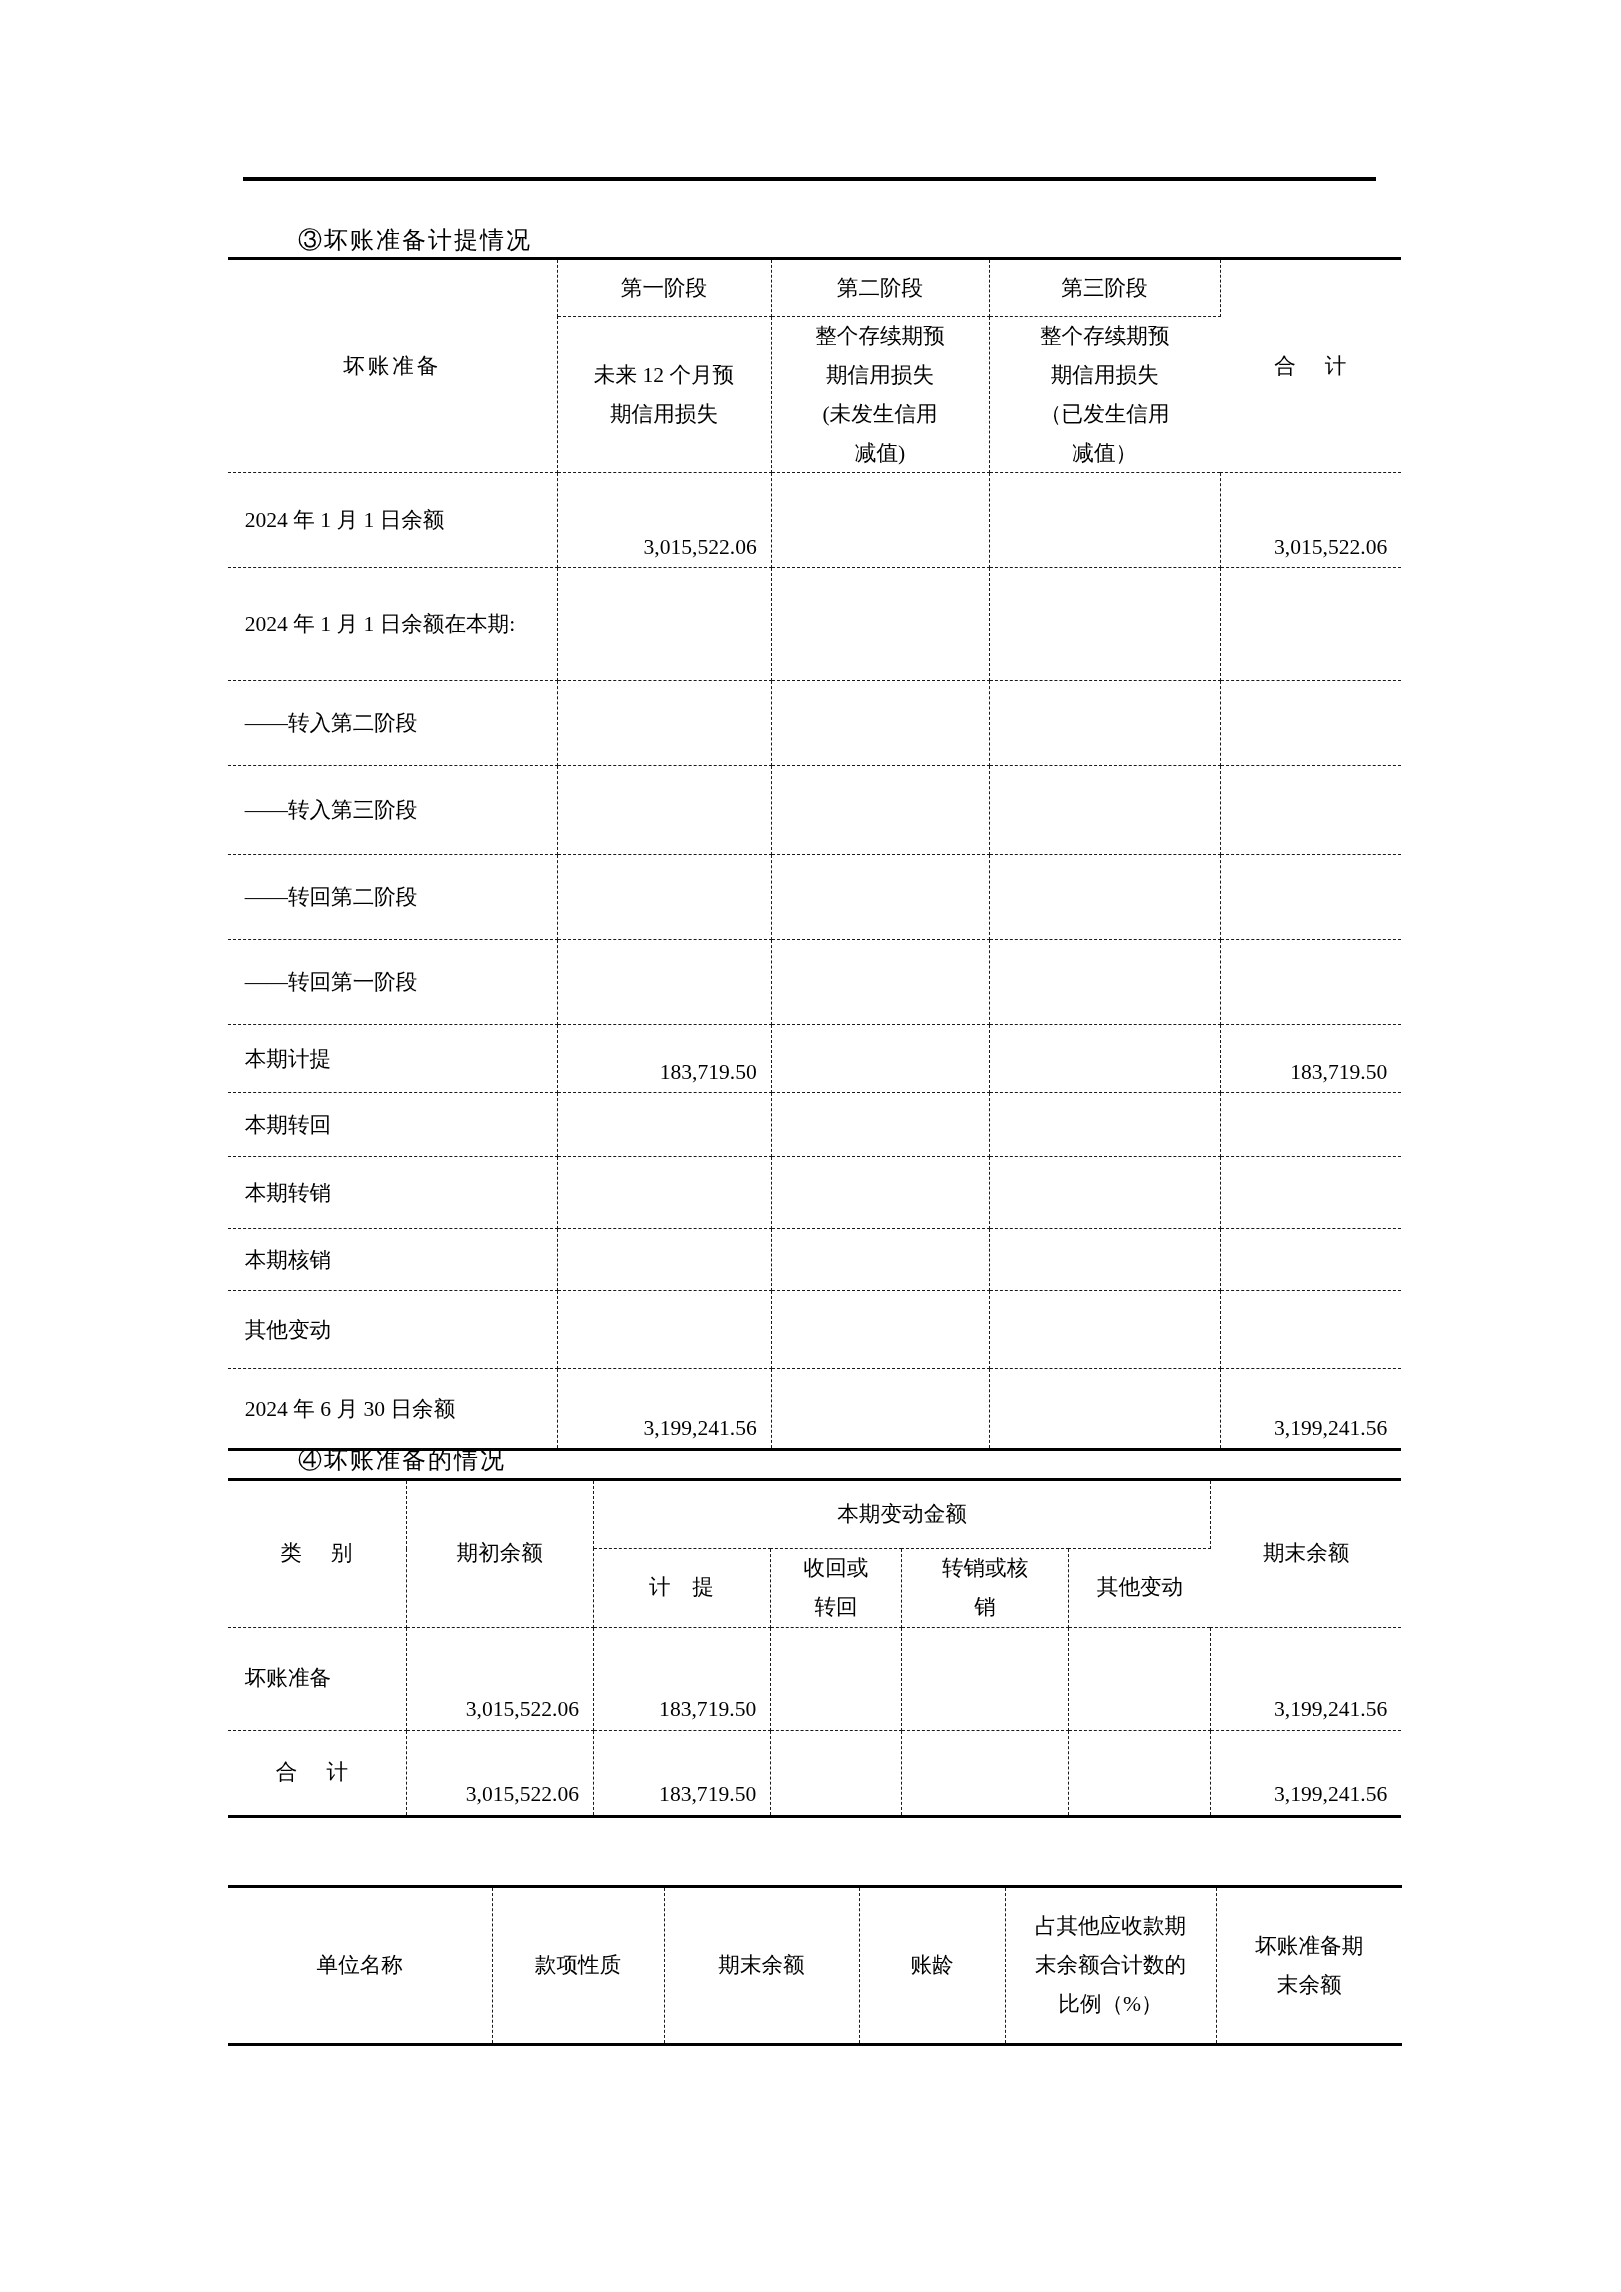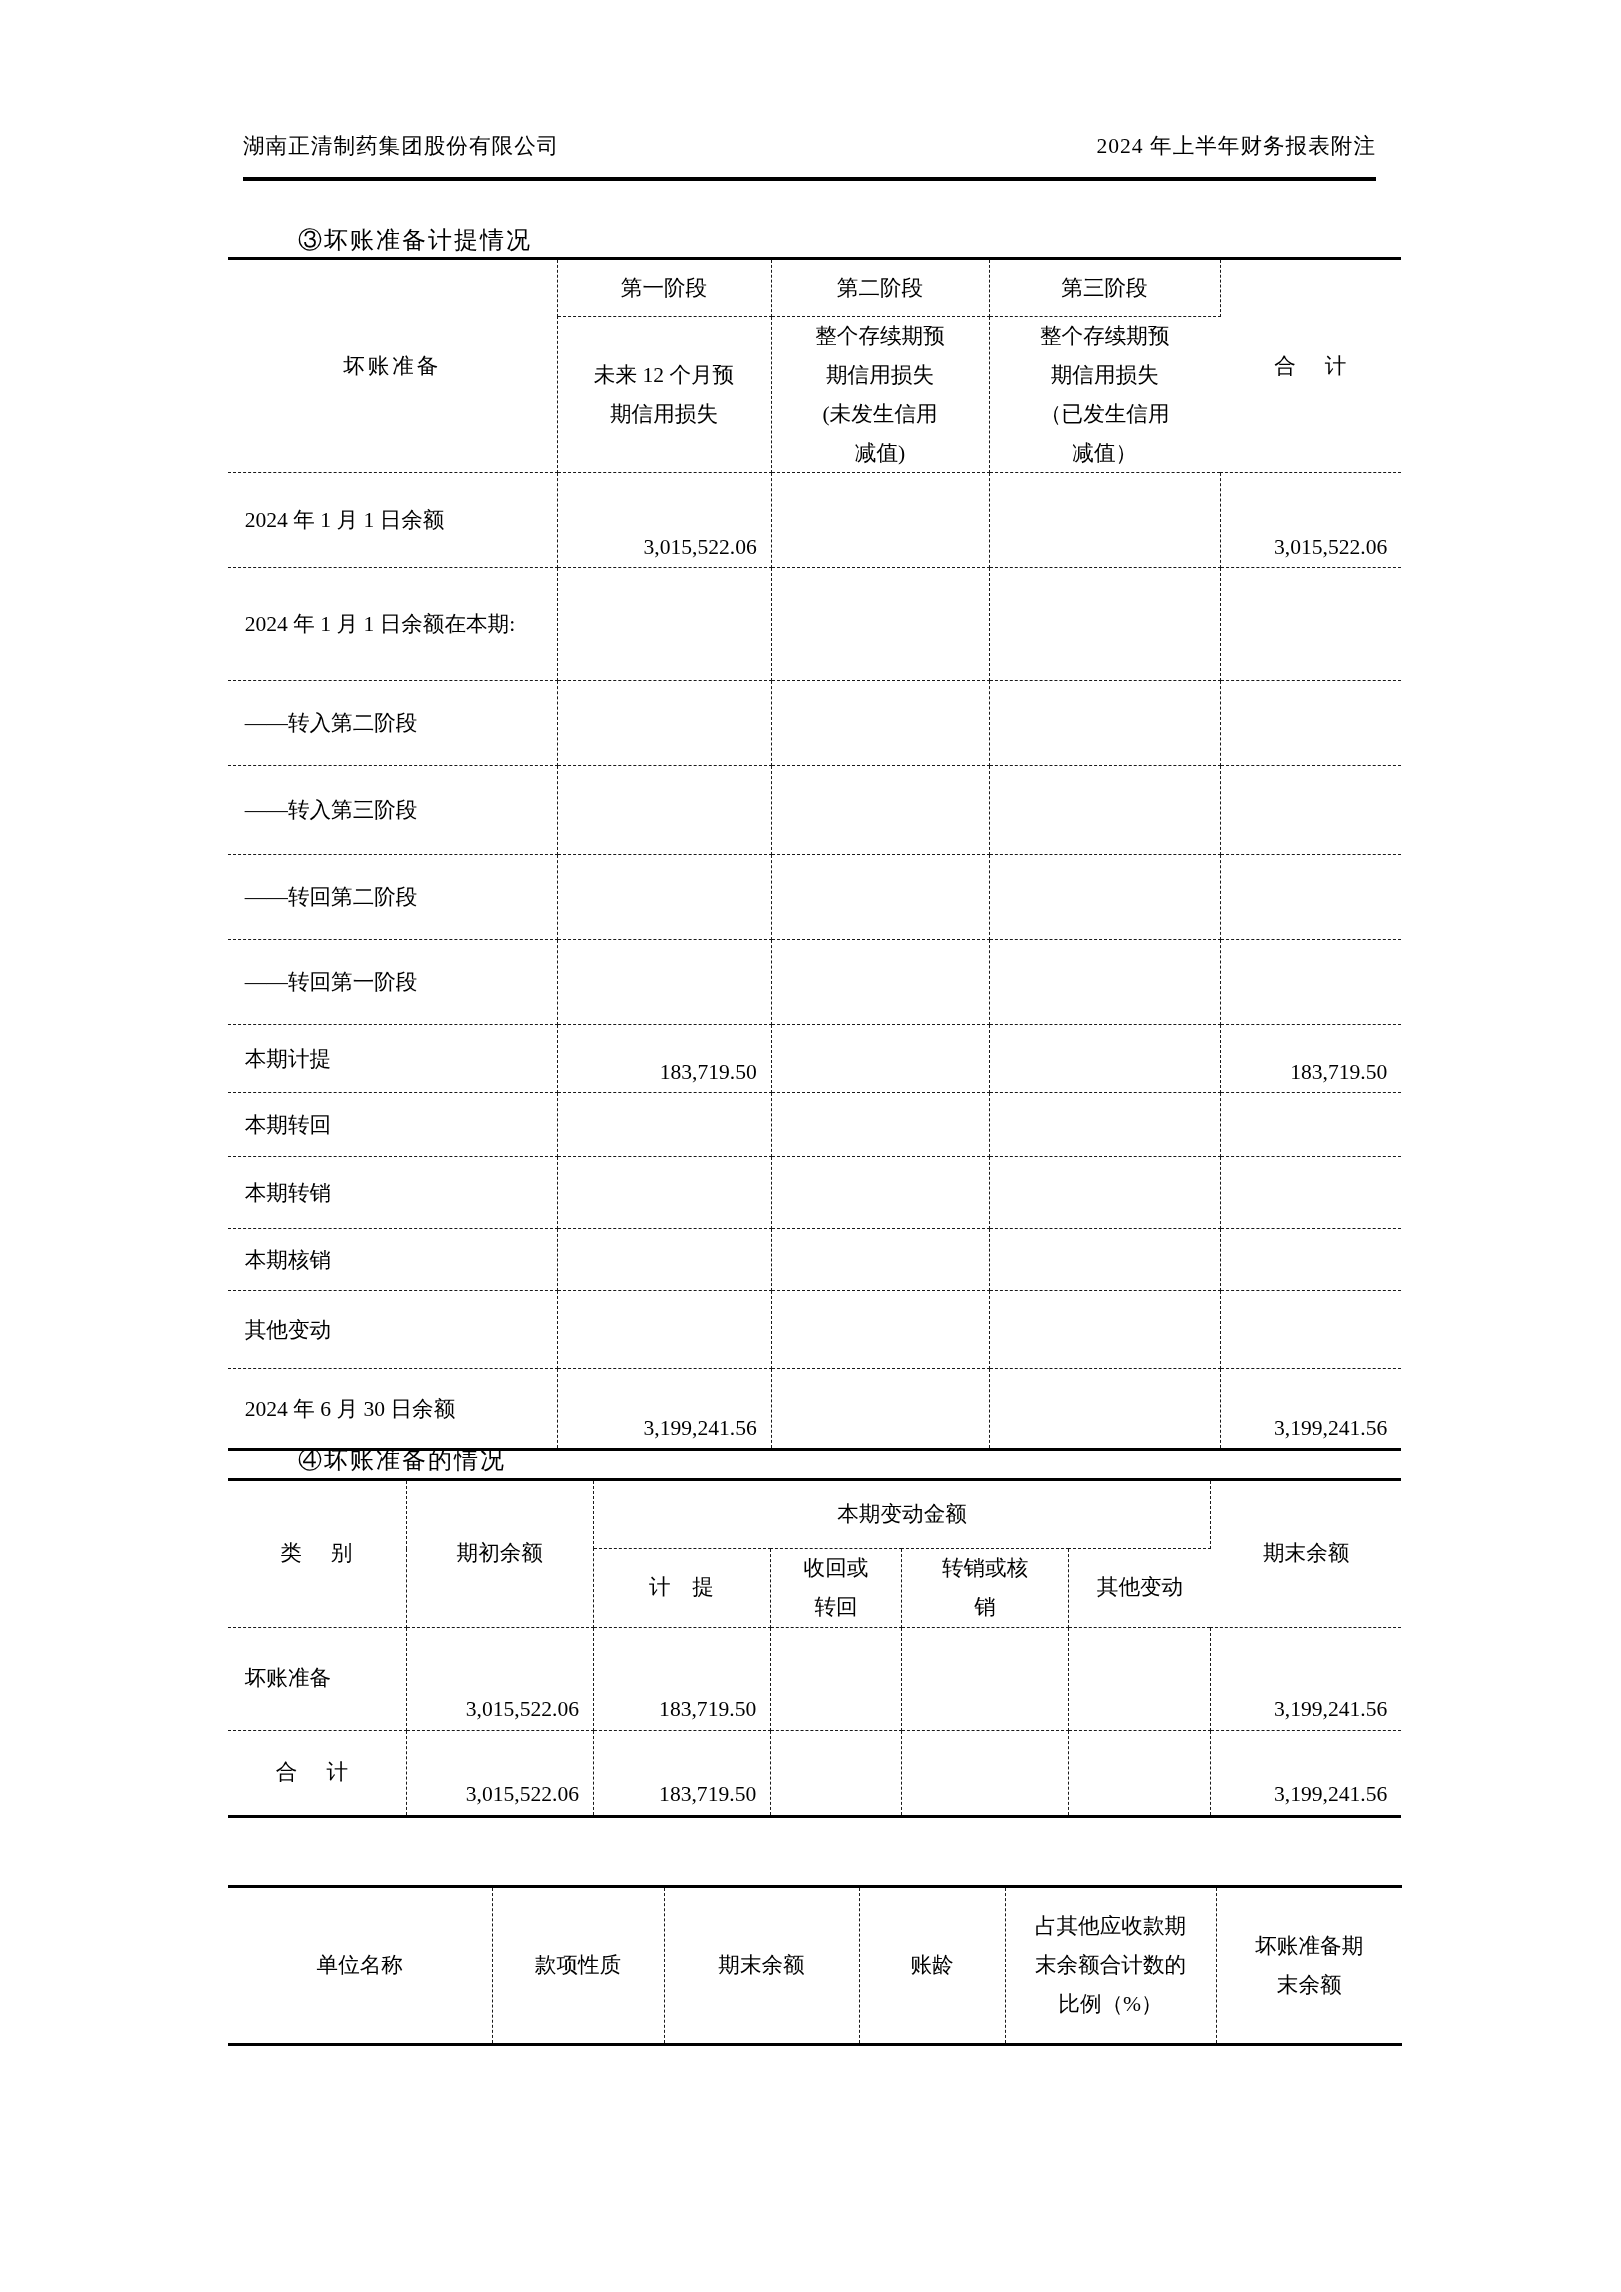--- a/index.html
+++ b/index.html
@@ -83,24 +83,20 @@
   .tbl3 thead td:nth-child(6) { padding:0 33px; }
 
   
   .page-num { position:absolute; top:2127px; left:0; width:100%; text-align:center; font-size:20.6px; }
 </style>
 </head>
 <body>
 
 <div class="page">
 
-  <div class="doc-header">
-    <span class="left">湖南正清制药集团股份有限公司</span>
-    <span class="right">2024 年上半年财务报表附注</span>
-  </div>
   <div class="header-rule"></div>
 
   <div class="sec-title s3">③坏账准备计提情况</div>
 
   <table class="tbl tbl1">
     <colgroup>
       <col style="width:329px">
         <col style="width:214px">
         <col style="width:218px">
         <col style="width:231px">

